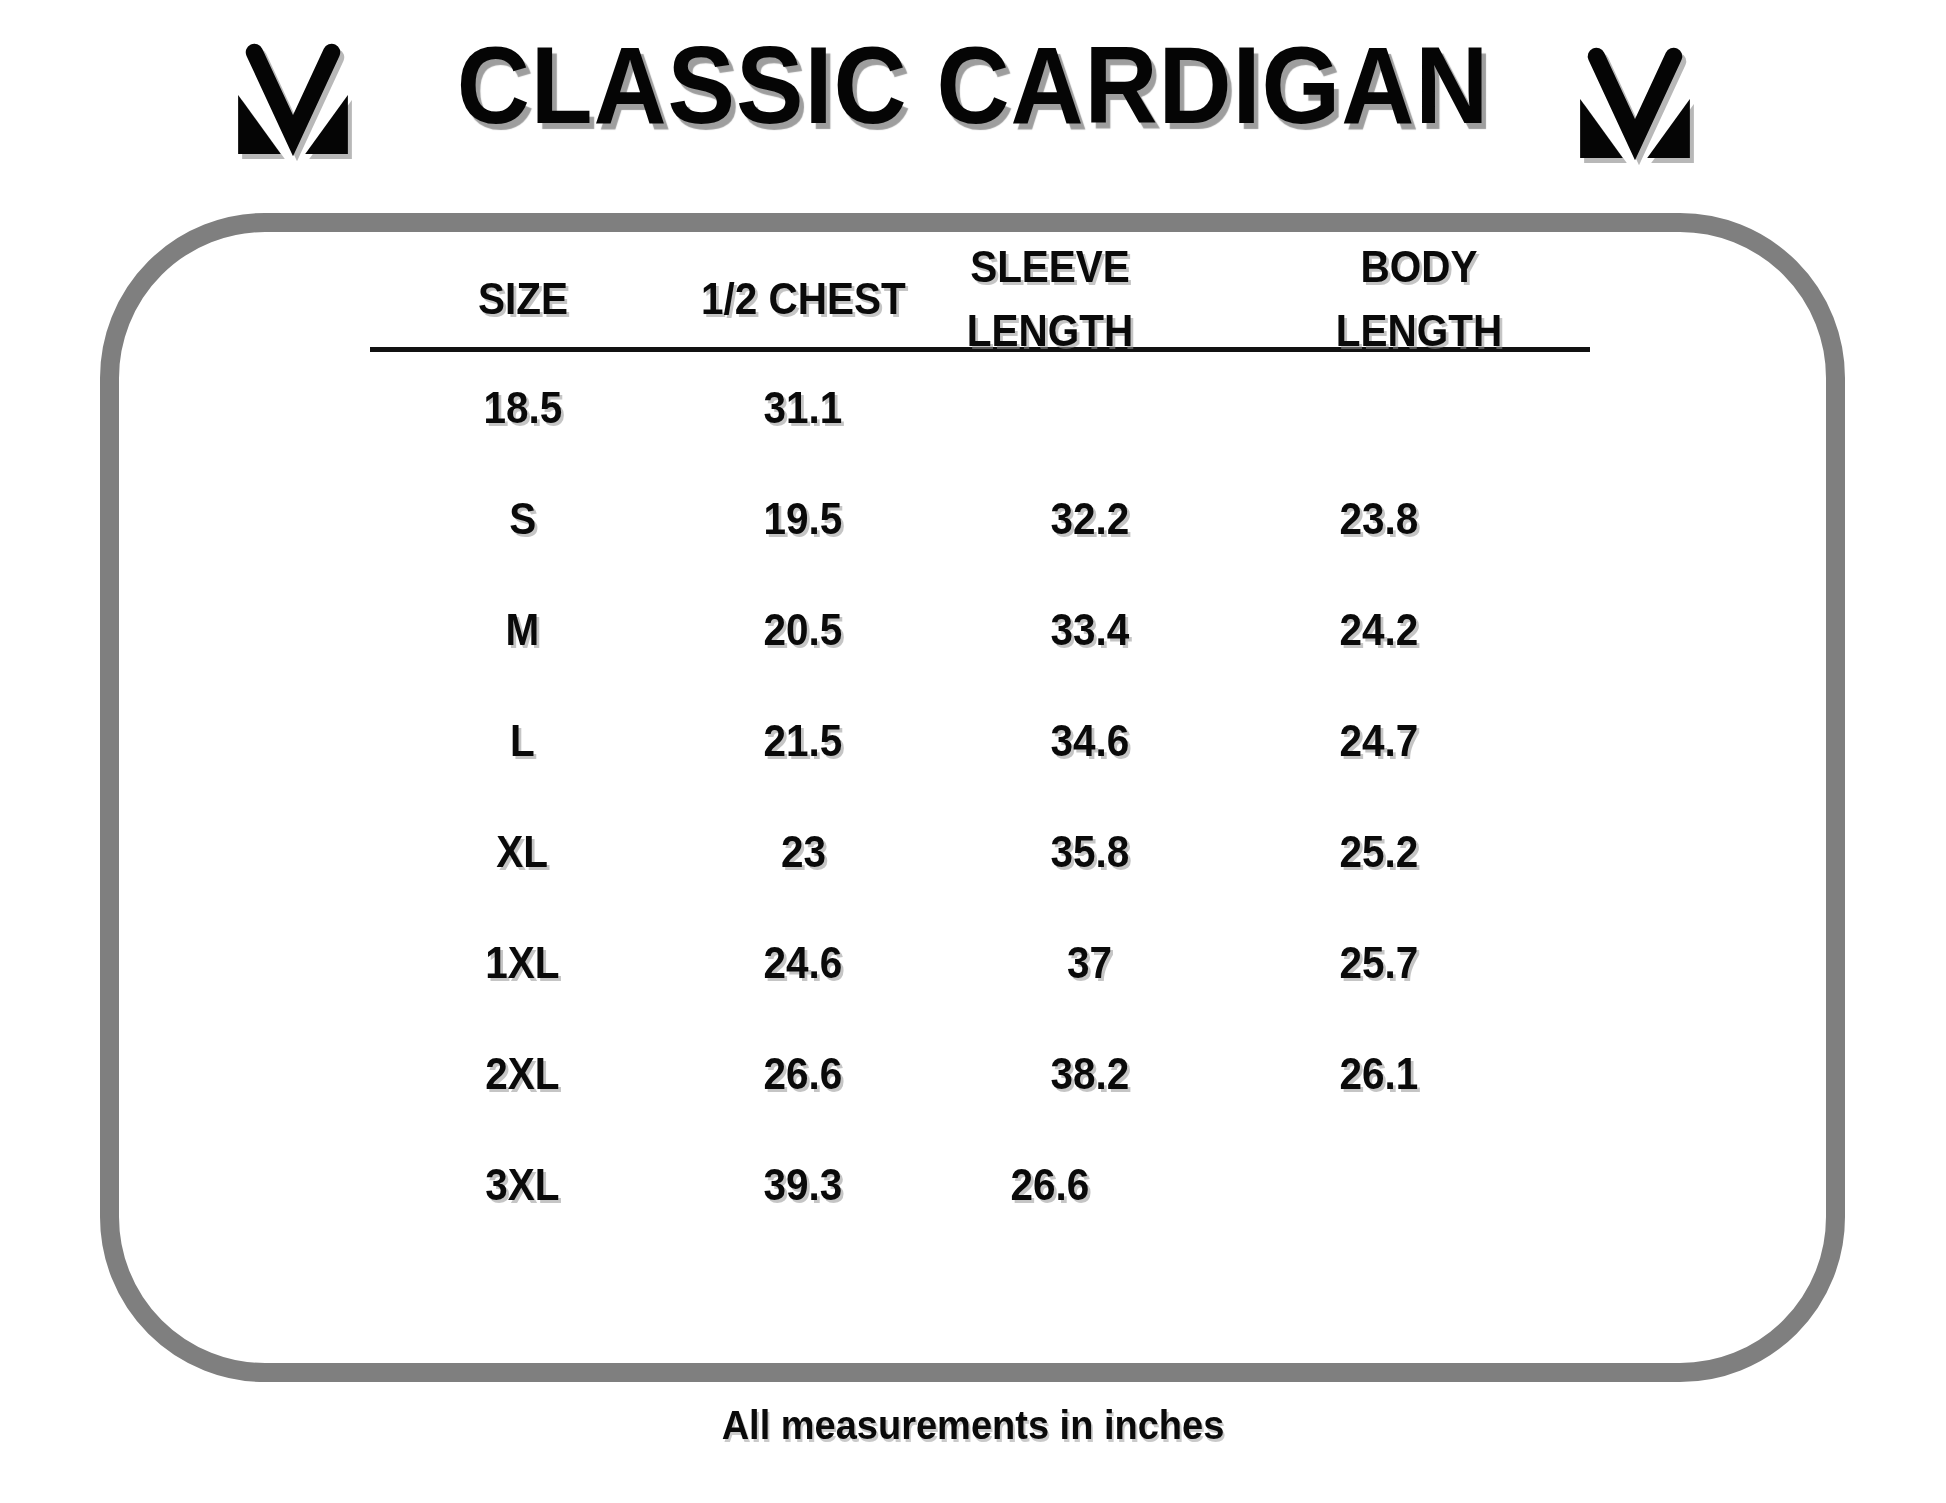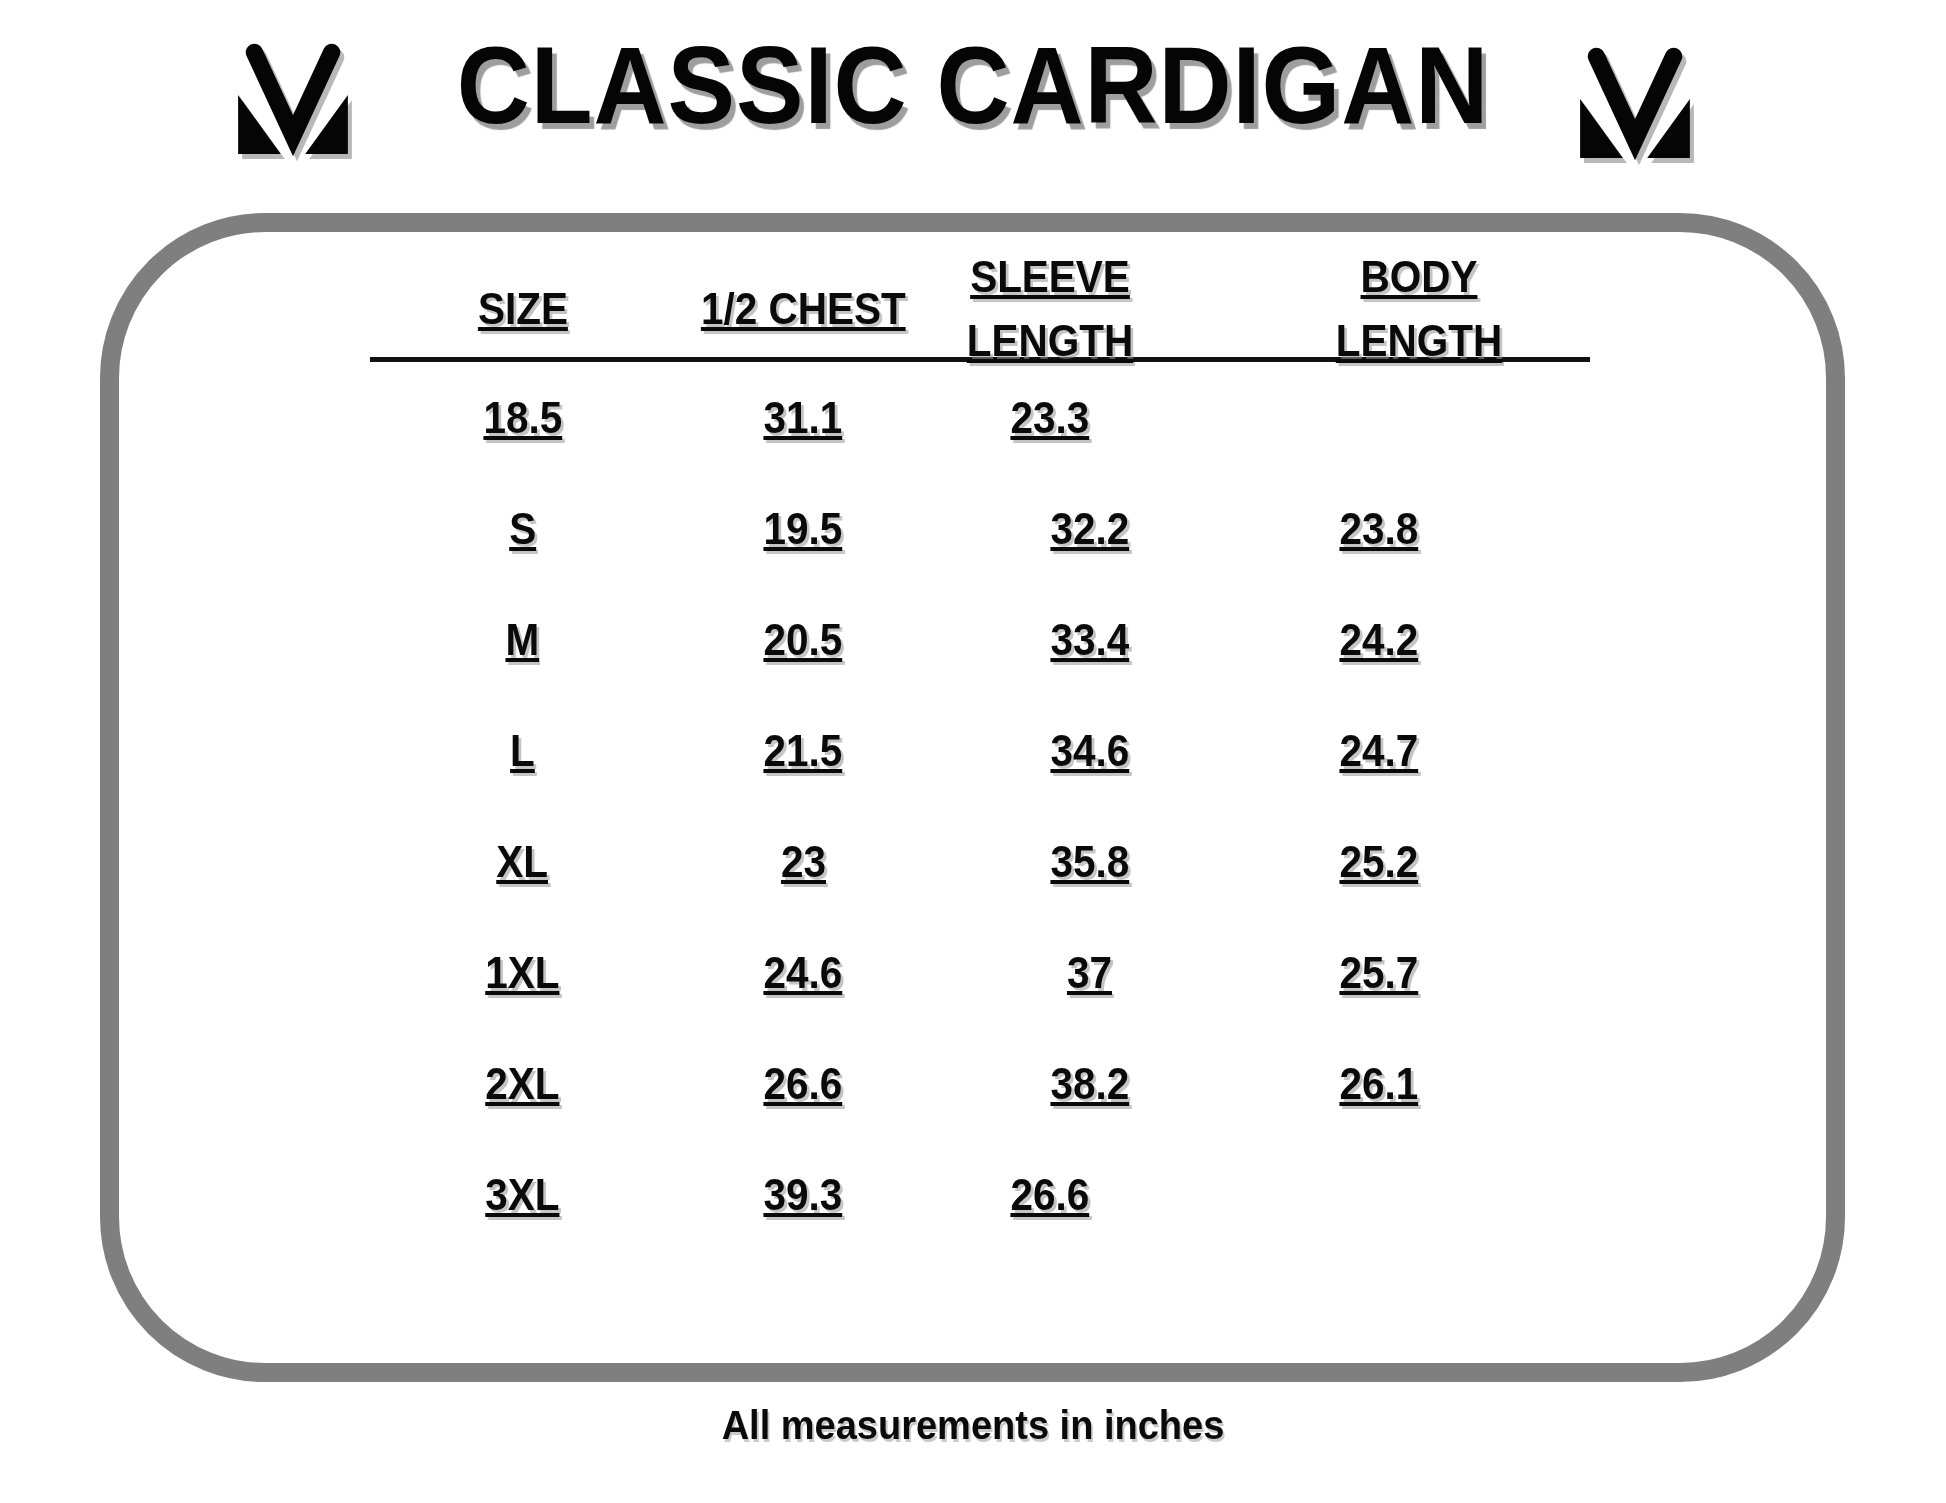--- a/index.html
+++ b/index.html
@@ -46,23 +46,22 @@
     width: 1745px; height: 1169px;
     box-sizing: border-box;
     border: 19px solid #7f7f7f;
     border-radius: 165px;
     background: transparent;
   }
 
   
   .chart-table {
     position: absolute;
-    left: 370px; top: 245px;
+    left: 370px; top: 235px;
     width: 1220px;
-    text-decoration: underline;
   }
   .grid-row {
     display: grid;
     grid-template-columns: 25% 21% 26% 28%;
   }
   .thead {
     height: 112px;
     border-bottom: 5px solid #111111;
   }
   .cell {
@@ -149,23 +148,20 @@
 
     <div class="tbody">
 
       <div class="grid-row tr">
         <div class="cell td c2">
             <span class="cell-text">18.5</span>
           </div>
         <div class="cell td c3">
             <span class="cell-text">31.1</span>
           </div>
-        <div class="cell td c4">
-            <span class="cell-text">23.3</span>
-          </div>
       </div>
 
       <div class="grid-row tr">
         <div class="cell td c1">
             <span class="cell-text">S</span>
           </div>
         <div class="cell td c2">
             <span class="cell-text">19.5</span>
           </div>
         <div class="cell td c3">

